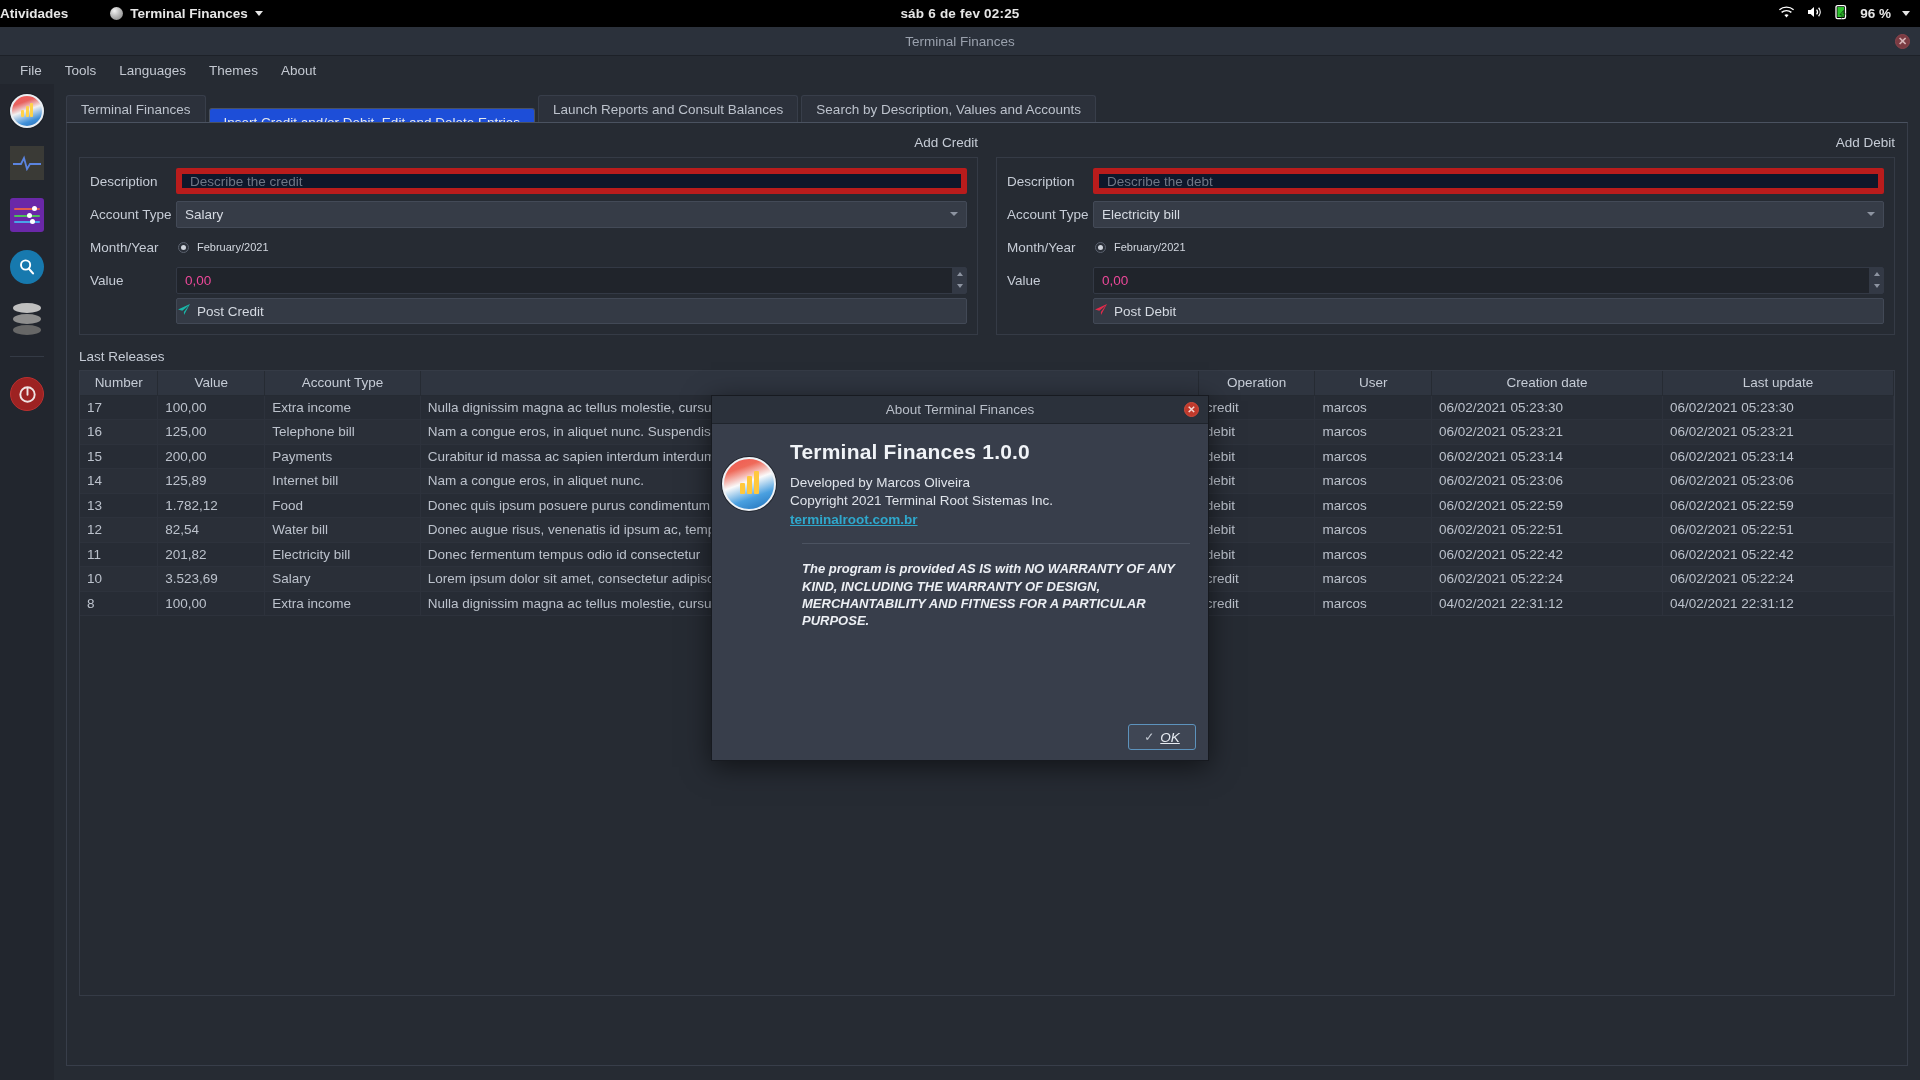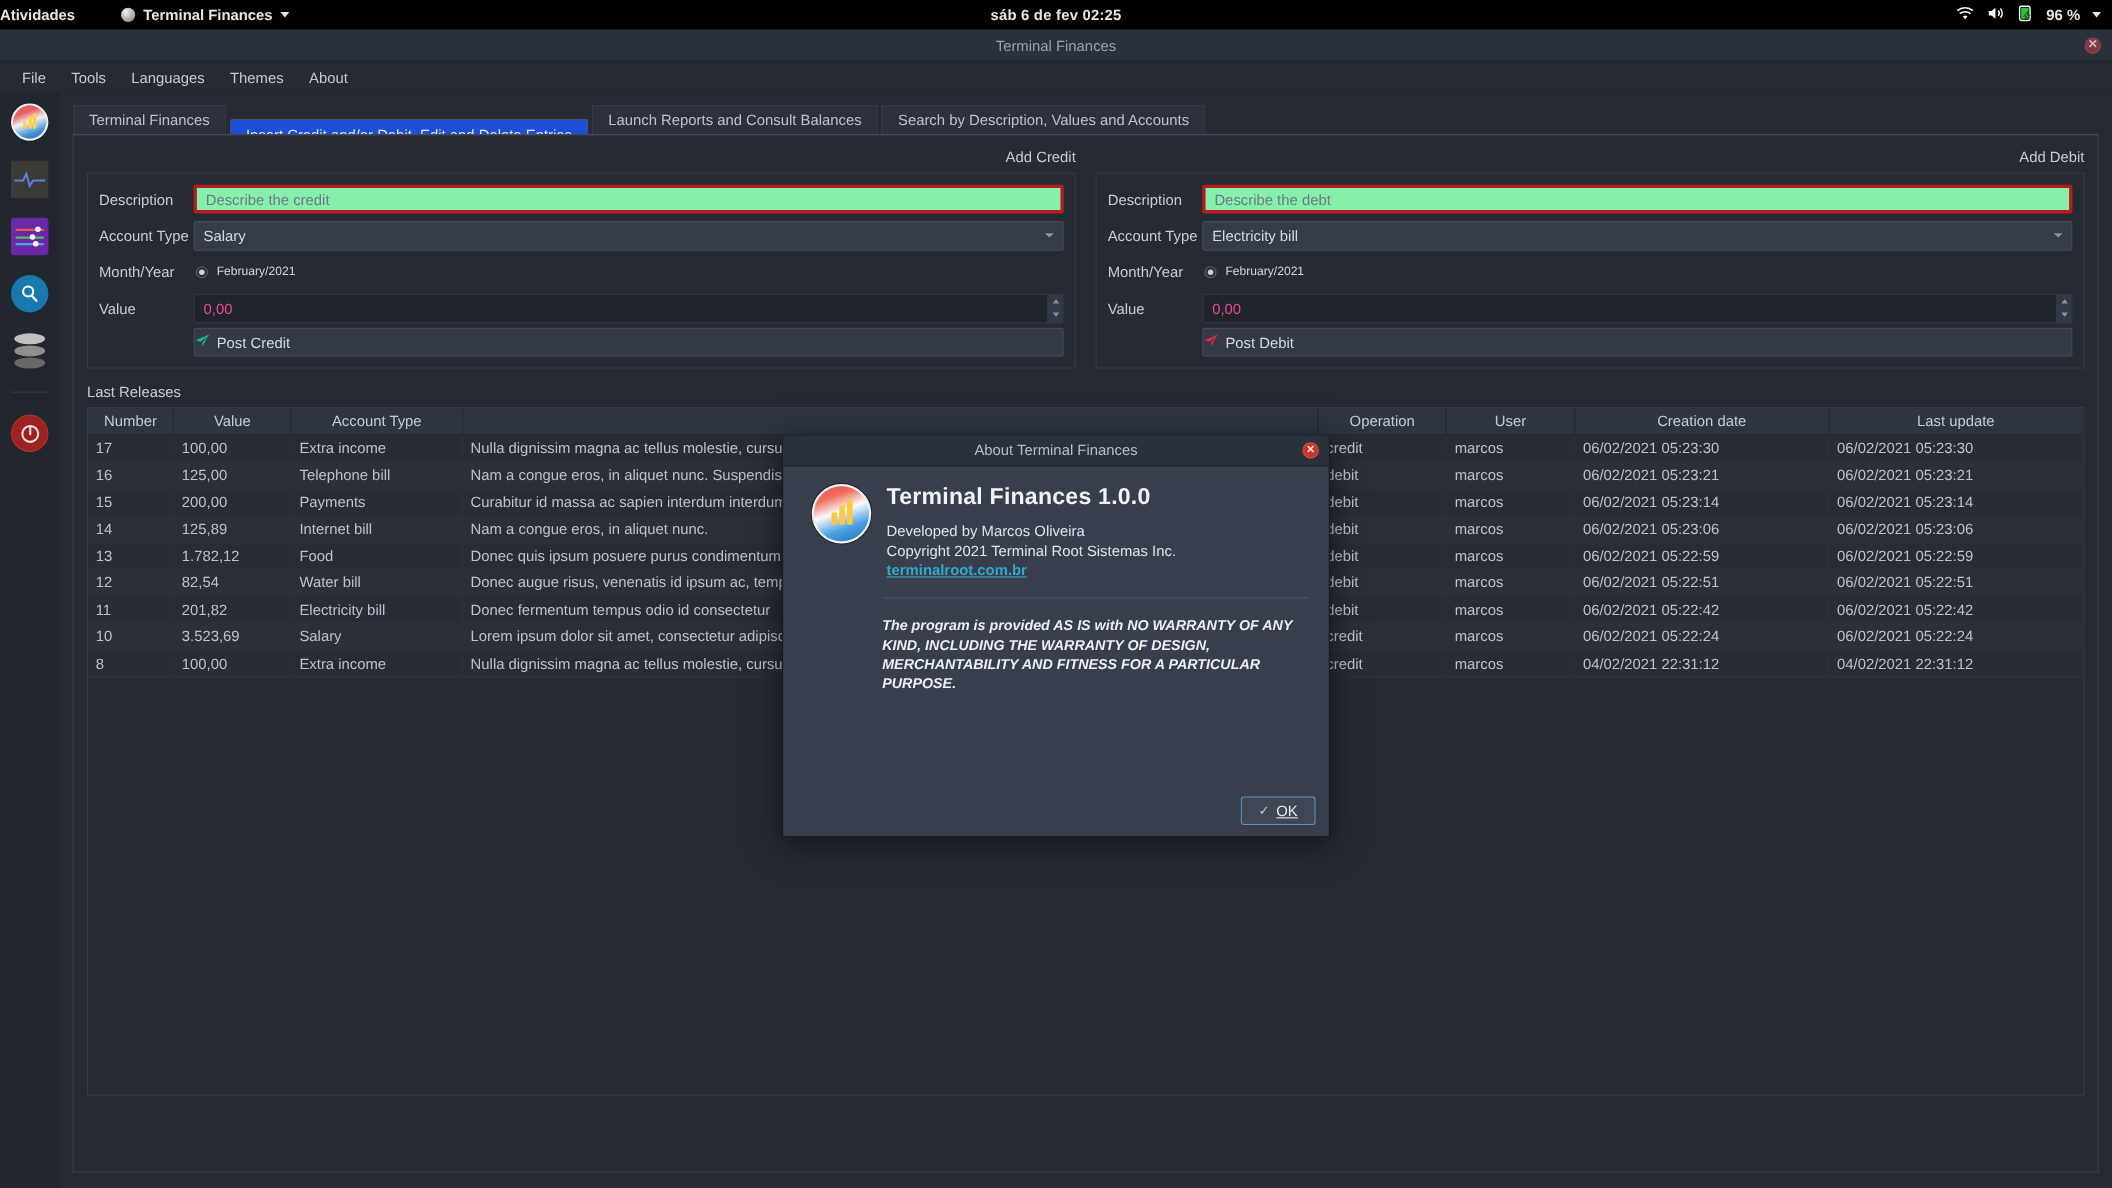--- a/index.html
+++ b/index.html
@@ -125,21 +125,21 @@
   }
 
   
   .forms-row { display: flex; gap: 18px; padding: 2px 4px 0 4px; }
   .form-col { flex: 1; }
   .form-title { text-align: right; font-size: 13.5px; color: #c6ccd6; padding: 4px 0 7px 0; }
   .groupbox { border: 1px solid #353b46; padding: 8px 10px 10px 10px; }
   .frow { display: flex; align-items: center; height: 30px; margin-bottom: 3px; }
   .flabel { width: 86px; font-size: 13.5px; color: #c6ccd6; flex-shrink: 0; }
   .finput {
-    flex: 1; height: 26px; background: #86efac; border: 3px solid #b91c1c;
+    flex: 1; height: 26px; background: #0f172a; border: 6px solid #b91c1c;
     border-radius: 2px; display: flex; align-items: center; padding: 0 8px;
     font-size: 13.5px; color: #6f7685;
   }
   .fcombo {
     flex: 1; height: 27px; background: #363c47; border: 1px solid #434a57;
     border-radius: 2px; display: flex; align-items: center; padding: 0 8px;
     font-size: 13.5px; color: #d6dbe3; justify-content: space-between;
   }
   .combo-arrow { width:0;height:0;border-left:4px solid transparent;border-right:4px solid transparent;border-top:4px solid #8d94a1; }
   .radio-row { display: flex; align-items: center; gap: 8px; padding-left: 2px; }
@@ -203,21 +203,21 @@
     height: 28px; background: #2b313b; border-bottom: 1px solid #1f242c;
     display: flex; align-items: center; justify-content: center; position: relative;
   }
   #dlg-title .t { font-size: 13.5px; color: #b8bec8; }
   .dlgclose {
     position: absolute; right: 9px; top: 6px; width: 15px; height: 15px;
     border-radius: 50%; background: #c0392b; border: 1px solid #d04a3c;
     display:flex;align-items:center;justify-content:center;
     color:#f3d6d2; font-size: 10px; font-weight: bold; line-height:1;
   }
-  #dlg-body { padding: 16px 18px 0 26px; display: flex; gap: 14px; }
+  #dlg-body { padding: 16px 18px 0 10px; display: flex; gap: 14px; align-items: center; }
   .dlg-logo {
     width: 54px; height: 54px; flex-shrink: 0; border-radius: 50%;
     background: linear-gradient(160deg,#f0564f 0%,#ef6a5a 22%,#fafafa 46%,#4aa0e0 72%,#1f6fb8 100%);
     border: 2px solid #eef2f6; box-shadow: 0 0 0 1px #20242c;
     display:flex;align-items:flex-end;justify-content:center; overflow:hidden;
   }
   .dlg-logo .bars { display:flex;align-items:flex-end;gap:2px;margin-bottom:15px;}
   .dlg-logo .bars i { display:block;width:5px;background:#ffc83d;border-radius:1px;}
   .dlg-h1 { font-size: 21px; font-weight: bold; color: #f0f3f7; margin-bottom: 10px; letter-spacing: .2px;}
   .dlg-p { font-size: 13.5px; color: #dfe3ea; line-height: 1.35; }
@@ -229,21 +229,21 @@
   .dlg-warn {
     margin: 16px 24px 0 90px; font-size: 13px; color: #eceff4;
     font-style: italic; font-weight: bold; line-height: 1.33;
   }
   #dlg-footer { position: absolute; right: 12px; bottom: 10px; }
   .okbtn {
     min-width: 68px; height: 26px; background: #3f4654; border: 1px solid #5d93bd;
     border-radius: 3px; display: flex; align-items: center; justify-content: center;
     gap: 6px; font-size: 13.5px; color: #e7ebf1; padding: 0 14px;
   }
-  .okbtn .lbl { text-decoration: underline; }
+  .okbtn .lbl { text-decoration: underline; font-style: italic; }
   .chk { color:#c3c9d2; font-size: 12px; }
 </style>
 </head>
 <body>
 
 <div id="topbar">
   <div class="activities">Atividades</div>
   <div class="appmenu">
     <span class="app-dot"></span>
     <span>Terminal Finances</span>

